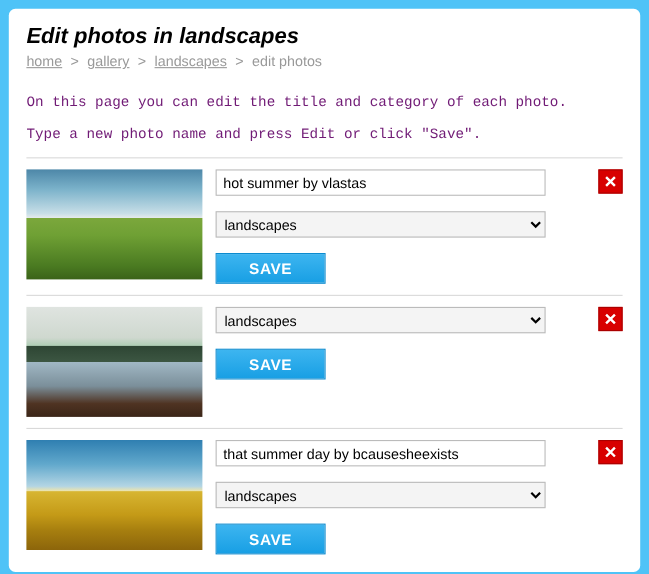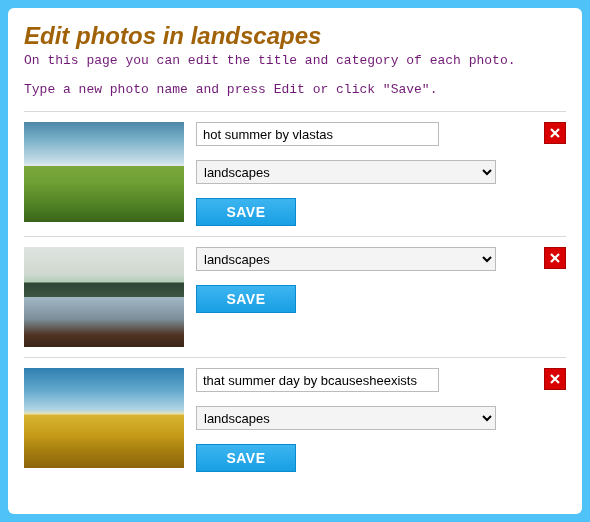--- a/index.html
+++ b/index.html
@@ -10,24 +10,24 @@
       width: 590px;
       font-size: 13px;
     }
     .container {
       background: #fff;
       border-radius: 6px;
       padding: 14px 16px 6px;
       min-height: 506px;
     }
     .page-title {
-      font-size: 24px;
+      font-size: 20px;
       font-weight: bold;
       font-style: italic;
-      color: #a16207;
+      color: #000000;
       margin-bottom: 3px;
     }
     .breadcrumb {
       color: #999;
       font-size: 13px;
       margin-bottom: 22px;
     }
     .breadcrumb a {
       color: #999;
       text-decoration: underline;
@@ -55,21 +55,21 @@
     .thumb {
       width: 160px;
       height: 100px;
       flex: 0 0 160px;
       background: #aac;
     }
     .controls {
       flex: 1 1 auto;
     }
     .title-input {
-      width: 243px;
+      width: 300px;
       height: 24px;
       border: 1px solid #bbb;
       padding: 0 6px;
       font-size: 13px;
       display: block;
       margin-bottom: 14px;
       background: #fff;
     }
     .cat-select {
       width: 300px;
@@ -124,20 +124,29 @@
         #d7b531 47%, #c49a17 68%, #a77f0f 82%, #8c650b 100%);
     }
   </style>
 </head>
 <body>
 
 <div class="container">
 
   <h1 class="page-title">Edit photos in landscapes</h1>
 
+  <div class="breadcrumb">
+    <a href="#">home</a>
+    <span class="sep">&gt;</span>
+    <a href="#">gallery</a>
+    <span class="sep">&gt;</span>
+    <a href="#">landscapes</a>
+    <span class="sep">&gt;</span>
+    <span class="current">edit photos</span>
+  </div>
 
   <div class="intro">
     <p>On this page you can edit the title and category of each photo.</p>
     <p>Type a new photo name and press Edit or click "Save".</p>
   </div>
 
   <div class="photo-row">
     <div class="thumb thumb-1"></div>
     <div class="controls">
       <input type="text" class="title-input" value="hot summer by vlastas" style="">

